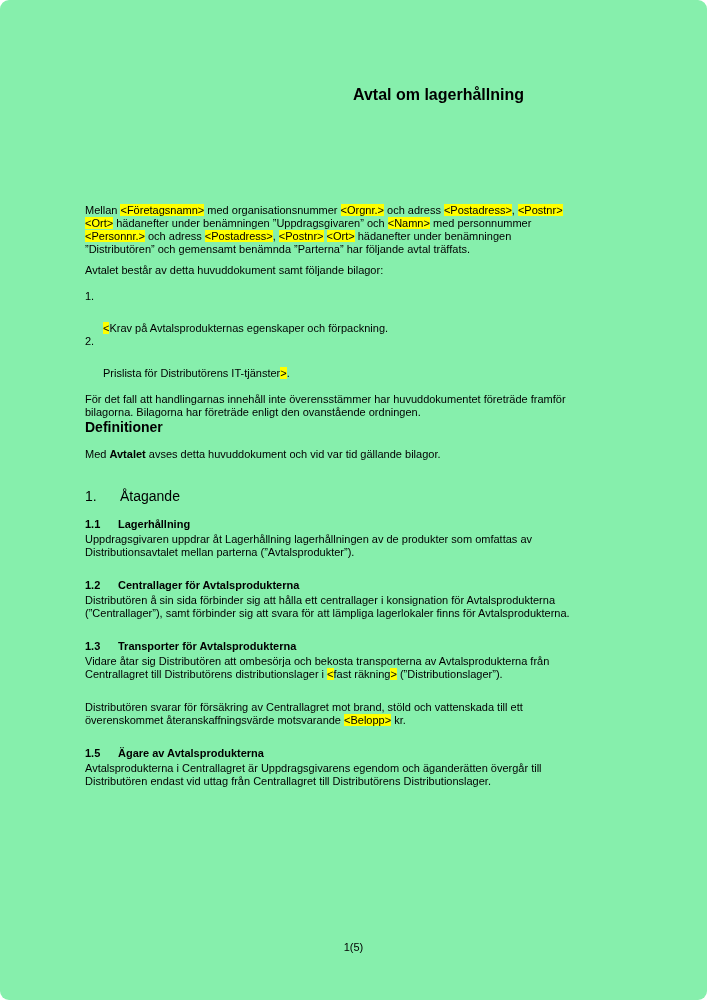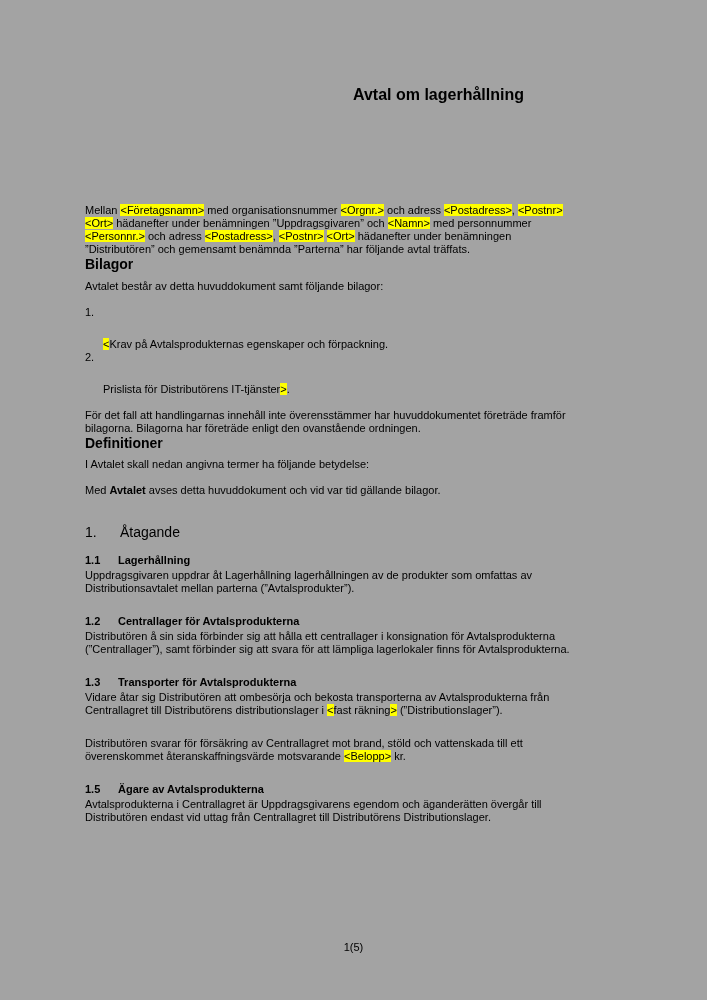--- a/index.html
+++ b/index.html
@@ -9,22 +9,23 @@
     width: 707px;
     height: 1000px;
     background: #ffffff;
     color: #000000;
     font-family: "Liberation Sans", "DejaVu Sans", sans-serif;
   }
   .page {
     position: relative;
     width: 707px;
     height: 1000px;
-    background: #a3a3a3;
+    background: #86efac;
     overflow: hidden;
+    border-radius: 9px;
   }
   .content {
     position: absolute;
     left: 85px;
     top: 0;
     width: 545px;
     display: flow-root;
   }
   .doc-title {
     margin: 86px 0 0 268px;
@@ -87,38 +88,36 @@
 <body>
 
 <div class="page">
   <div class="content">
 
     <h1 class="doc-title">Avtal om lagerhållning</h1>
 
     <p class="para mt101"><span class="seg-plain">Mellan </span><span class="seg-highlight">&lt;Företagsnamn&gt;</span><span class="seg-plain"> med organisationsnummer </span><span class="seg-highlight">&lt;Orgnr.&gt;</span><span class="seg-plain"> och adress </span><span class="seg-highlight">&lt;Postadress&gt;</span><span class="seg-plain">, </span><span class="seg-highlight">&lt;Postnr&gt;</span><br><span class="seg-highlight">&lt;Ort&gt;</span><span class="seg-plain"> hädanefter under benämningen ”Uppdragsgivaren” och </span><span class="seg-highlight">&lt;Namn&gt;</span><span class="seg-plain"> med personnummer</span><br><span class="seg-highlight">&lt;Personnr.&gt;</span><span class="seg-plain"> och adress </span><span class="seg-highlight">&lt;Postadress&gt;</span><span class="seg-plain">, </span><span class="seg-highlight">&lt;Postnr&gt;</span><span class="seg-plain"> </span><span class="seg-highlight">&lt;Ort&gt;</span><span class="seg-plain"> hädanefter under benämningen</span><br><span class="seg-plain">”Distributören” och gemensamt benämnda ”Parterna” har följande avtal träffats.</span></p>
 
     <section>
-      <h2 class="sec-heading mt35">Bilagor</h2>
       <p class="para mt8">Avtalet består av detta huvuddokument samt följande bilagor:</p>
       <div class="mt13">
         <div class="list-row">
           <span class="li-num">1.</span>
           <span class="li-text"><span class="seg-highlight">&lt;</span><span class="seg-plain">Krav på Avtalsprodukternas egenskaper och förpackning.</span></span>
         </div>
         <div class="list-row">
           <span class="li-num">2.</span>
           <span class="li-text"><span class="seg-plain">Prislista för Distributörens IT-tjänster</span><span class="seg-highlight">&gt;</span><span class="seg-plain">.</span></span>
         </div>
       </div>
       <p class="para mt13"><span class="seg-plain">För det fall att handlingarnas innehåll inte överensstämmer har huvuddokumentet företräde framför</span><br><span class="seg-plain">bilagorna. Bilagorna har företräde enligt den ovanstående ordningen.</span></p>
     </section>
 
     <section>
       <h2 class="sec-heading mt31">Definitioner</h2>
-      <p class="para mt7">I Avtalet skall nedan angivna termer ha följande betydelse:</p>
       <p class="para mt13"><span class="seg-plain">Med </span><span class="seg-bold">Avtalet</span><span class="seg-plain"> avses detta huvuddokument och vid var tid gällande bilagor.</span></p>
     </section>
 
     <section>
       <h2 class="sec1-heading mt27">
         <span class="sec1-num">1.</span><span>Åtagande</span>
       </h2>
 
       <div class="mt13">
         <h3 class="sub-heading">

